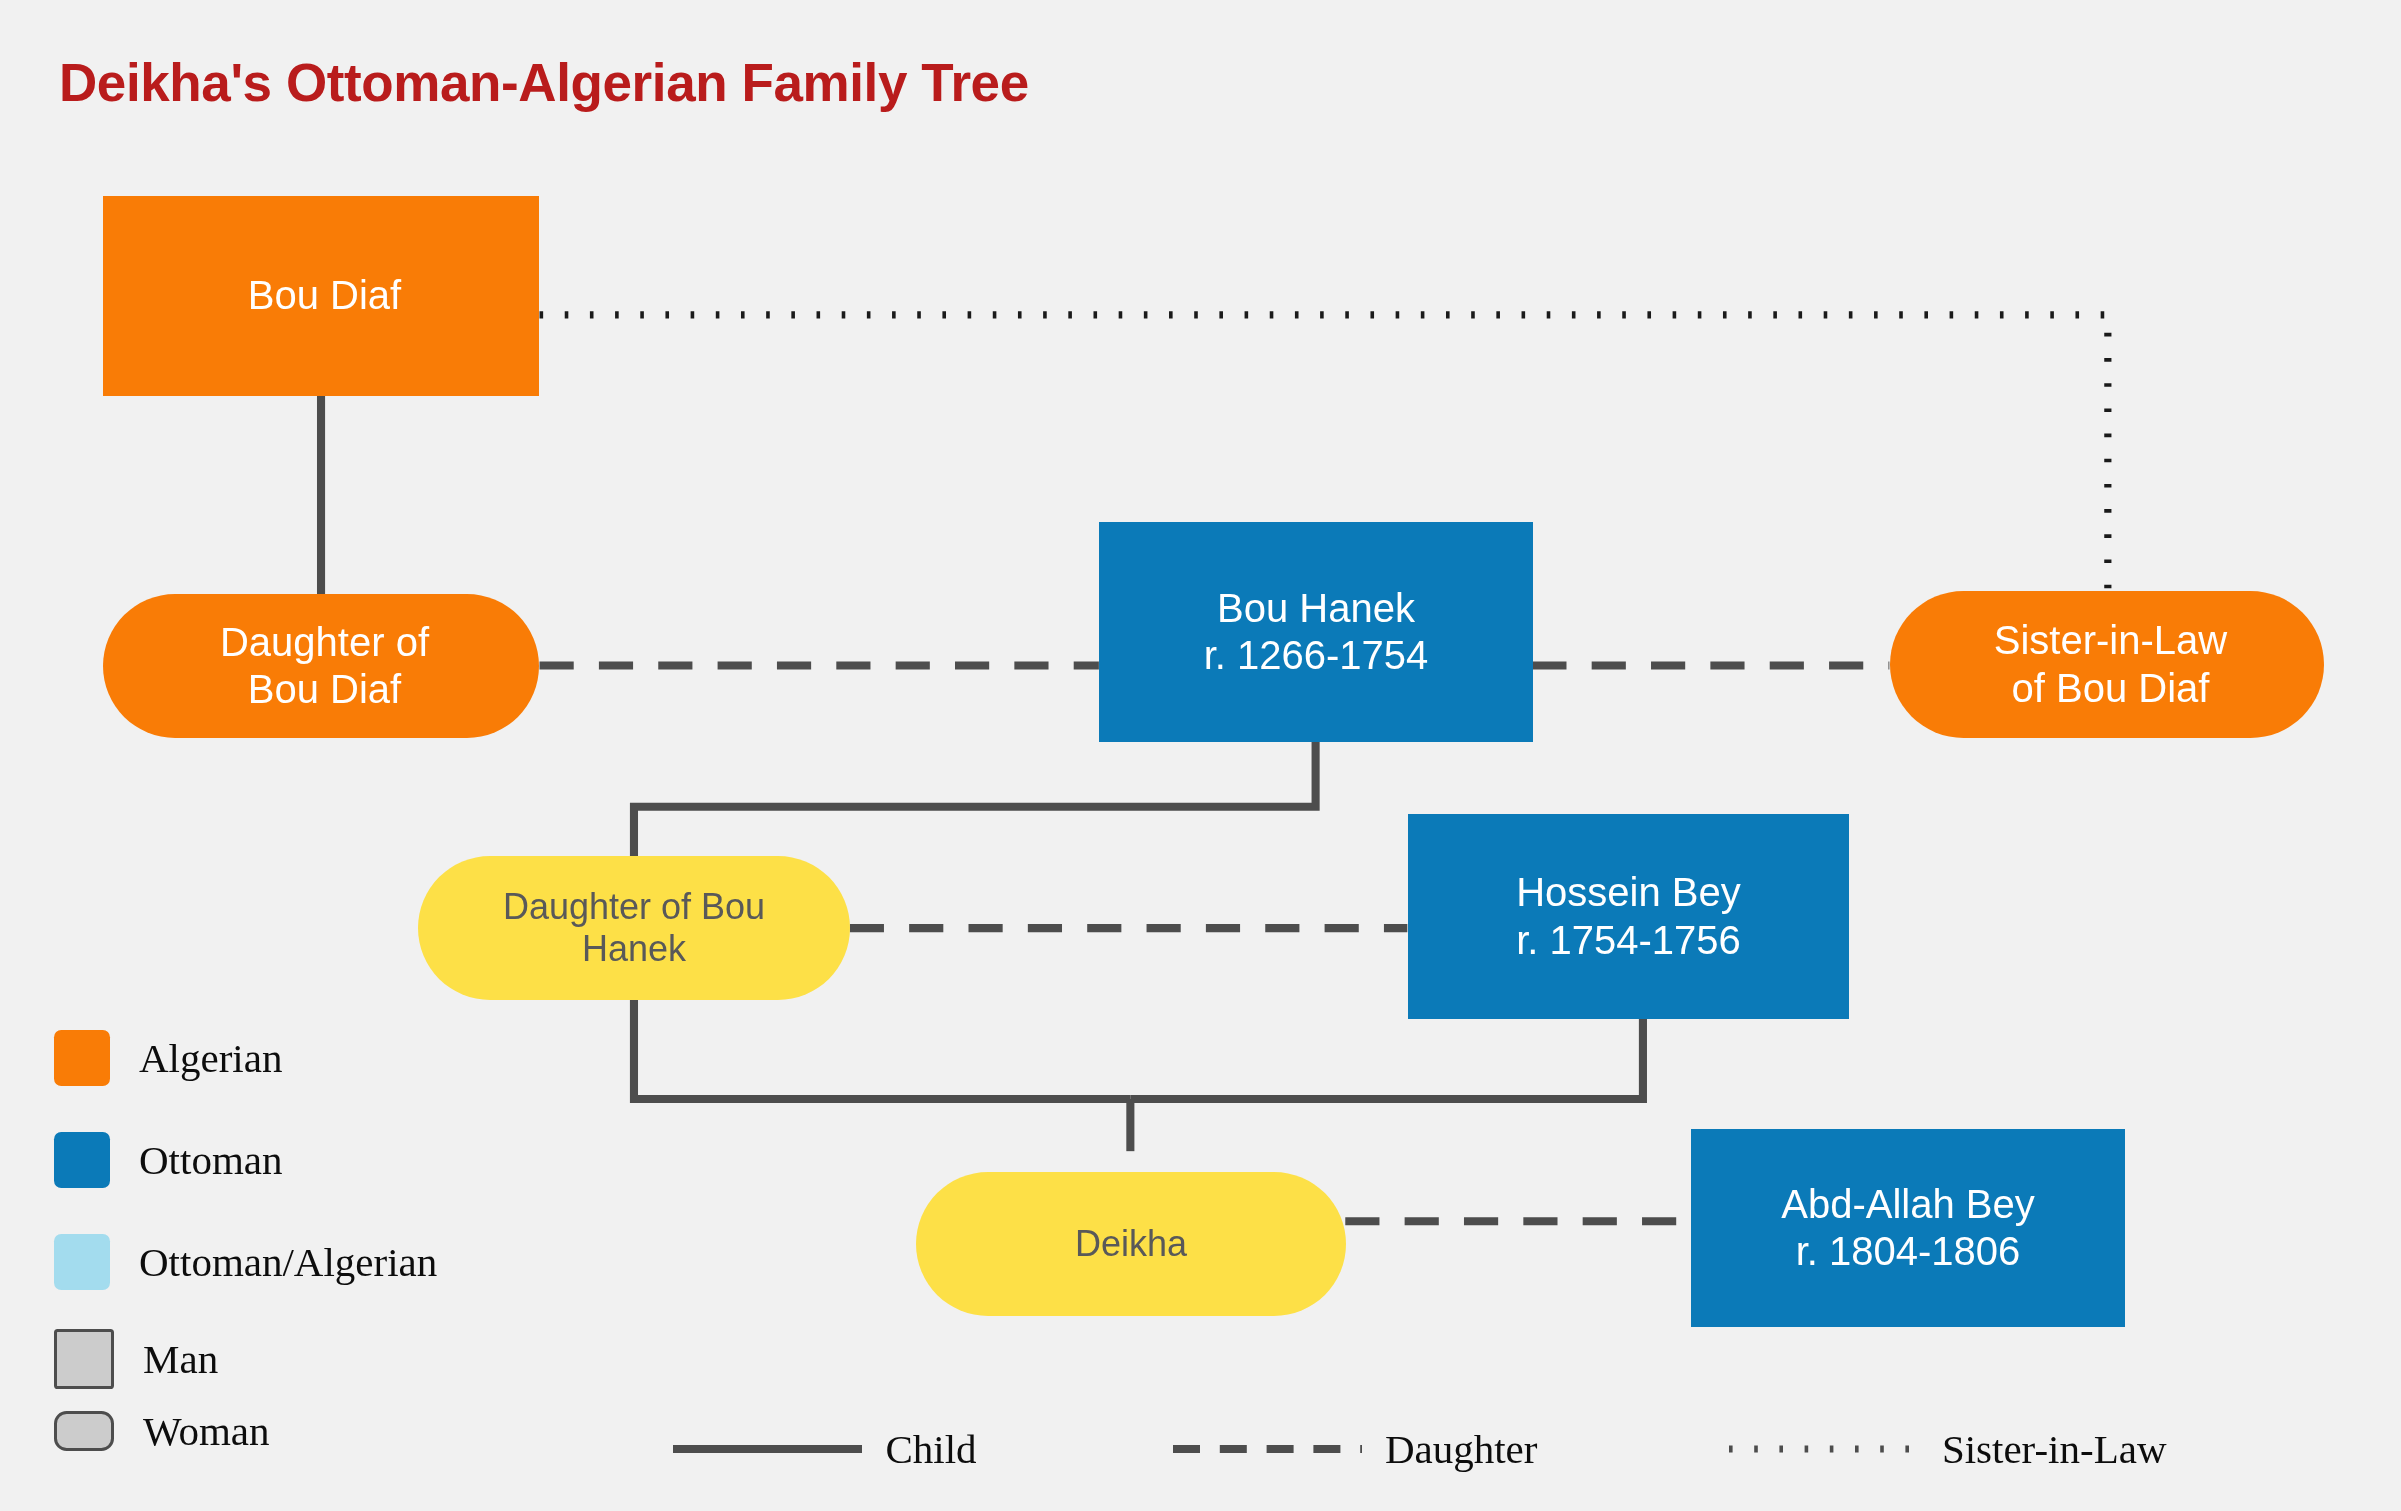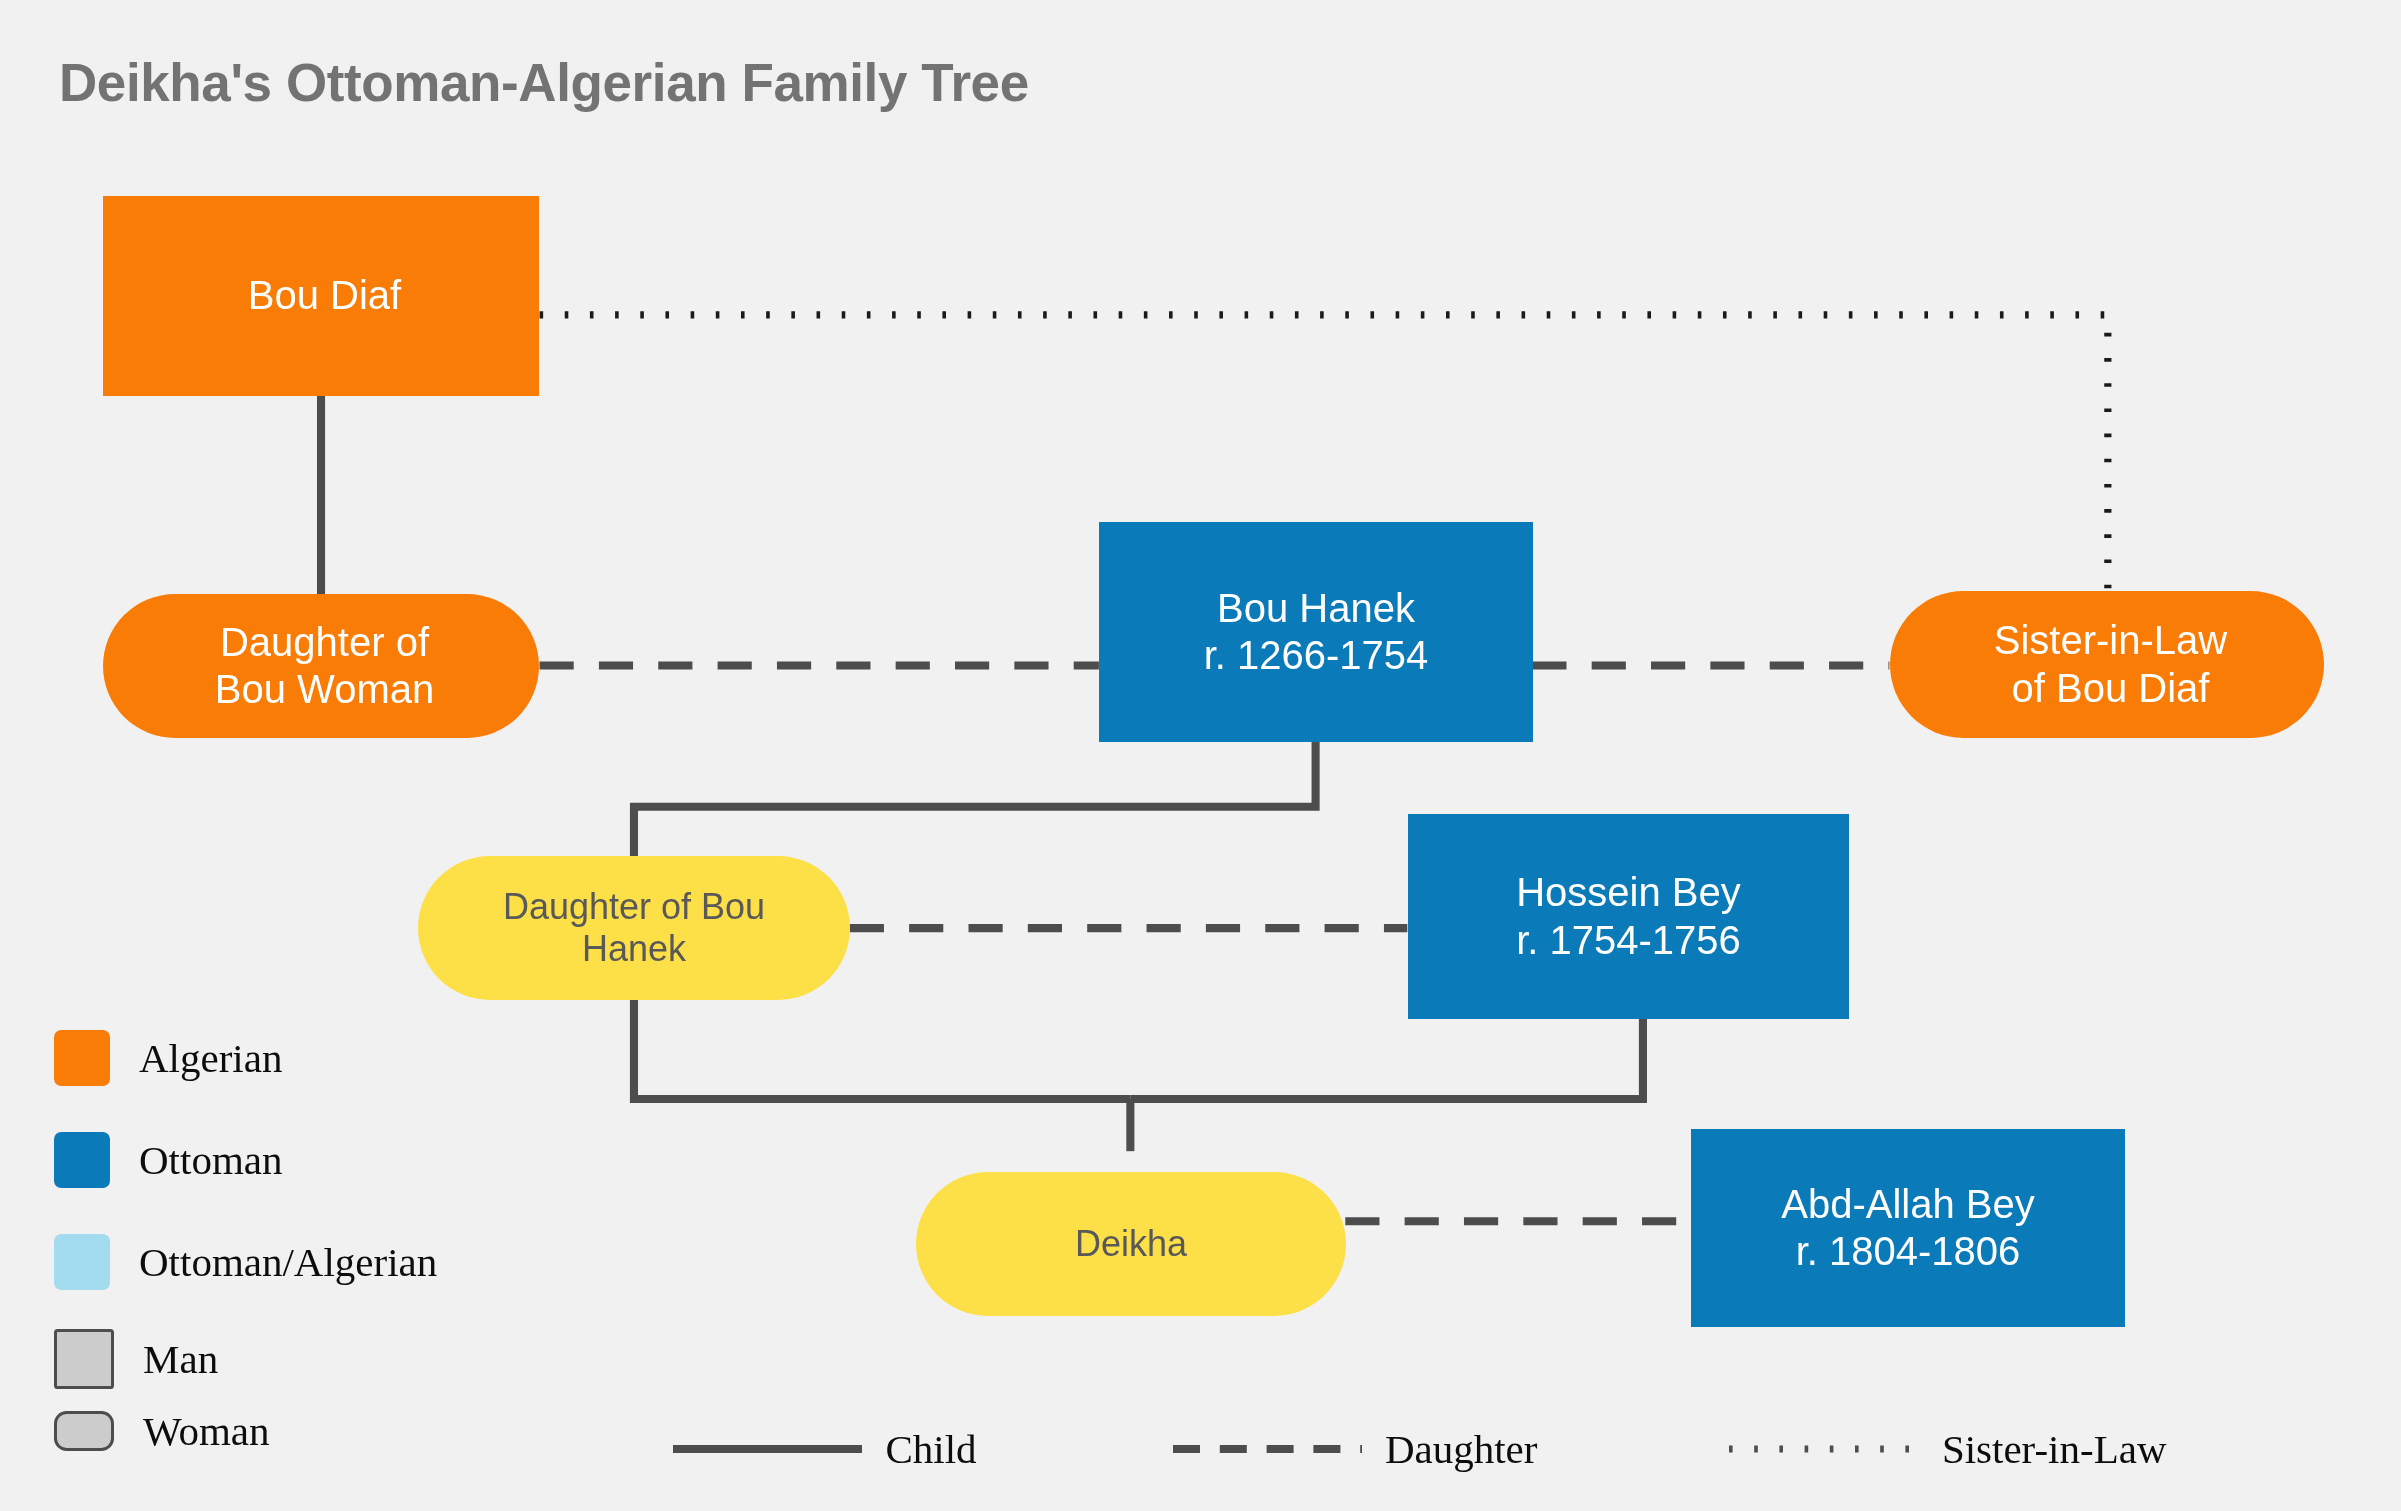--- a/index.html
+++ b/index.html
@@ -22,21 +22,21 @@
     height: 1511px;
   }
 
   
   #page-title {
     position: absolute;
     left: 59px;
     top: 52px;
     font-size: 53px;
     font-weight: bold;
-    color: #737373;
+    color: #b91c1c;
     letter-spacing: -0.4px;
     white-space: nowrap;
   }
 
   
   #edges {
     position: absolute;
     left: 0;
     top: 0;
     width: 2401px;
@@ -168,21 +168,21 @@
 
     <path d="M 1496 1358 L 1880 1358" fill="none" stroke="#4d4d4d" stroke-width="9" stroke-dasharray="38 28"></path>
   </svg>
 
   <div class="node kind-algerian man" id="node-bou-diaf">
     <span class="node-text">Bou Diaf</span>
   </div>
 
   <div class="node kind-algerian woman" id="node-daughter-bou-diaf">
     <span class="node-text">Daughter of
-Bou Woman</span>
+Bou Diaf</span>
   </div>
 
   <div class="node kind-ottoman man" id="node-bou-hanek">
     <span class="node-text">Bou Hanek
 r. 1266-1754</span>
   </div>
 
   <div class="node kind-algerian woman" id="node-sister-in-law">
     <span class="node-text">Sister-in-Law
 of Bou Diaf</span>

